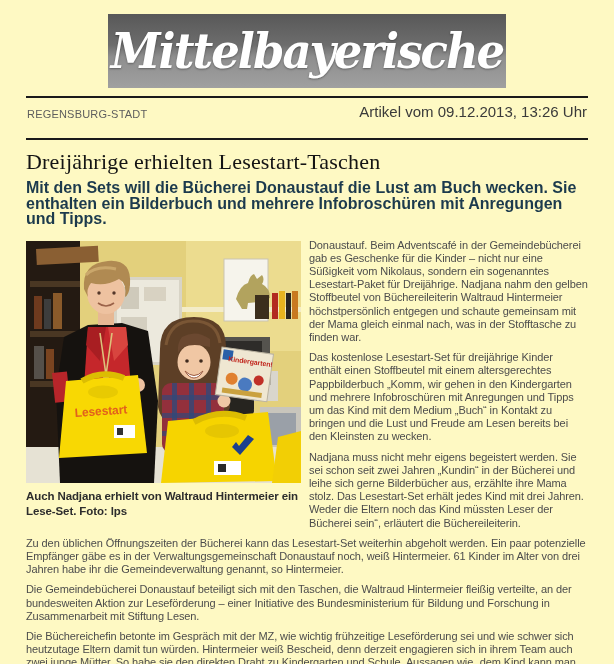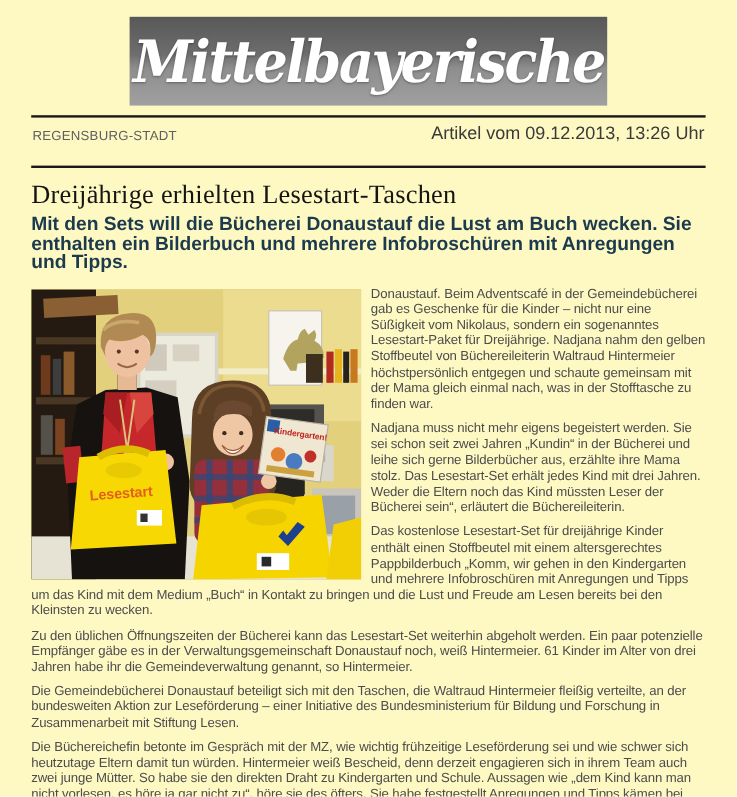--- a/index.html
+++ b/index.html
@@ -207,24 +207,25 @@
               <polygon points="142,180 242,171 251,240 135,242" fill="#f6d400"></polygon>
               <path d="M168 181 q26 -14 52 -4" stroke="#dcbc02" stroke-width="6" fill="none"></path>
               <ellipse cx="196" cy="190" rx="17" ry="7" fill="#e6c602"></ellipse>
               <polygon points="206,206 214,214 228,198 222,194 213,205 210,201" fill="#1c3f8e"></polygon>
               <rect x="188" y="220" width="27" height="14" fill="#ffffff"></rect>
               <rect x="192" y="223" width="8" height="8" fill="#2a2a2a"></rect>
             </g>
             <polygon points="252,196 275,190 275,242 246,242" fill="#f2cf05"></polygon>
           </svg>
         </div>
+        <figcaption>Auch Nadjana erhielt von Waltraud Hintermeier ein Lese-Set. Foto: lps</figcaption>
       </figure>
 
       <p class="para">Donaustauf. Beim Adventscafé in der Gemeindebücherei gab es Geschenke für die Kinder – nicht nur eine Süßigkeit vom Nikolaus, sondern ein sogenanntes Lesestart-Paket für Dreijährige. Nadjana nahm den gelben Stoffbeutel von Büchereileiterin Waltraud Hintermeier höchstpersönlich entgegen und schaute gemeinsam mit der Mama gleich einmal nach, was in der Stofftasche zu finden war.</p>
+      <p class="para">Das kostenlose Lesestart-Set für dreijährige Kinder enthält einen Stoffbeutel mit einem altersgerechtes Pappbilderbuch „Komm, wir gehen in den Kindergarten und mehrere Infobroschüren mit Anregungen und Tipps um das Kind mit dem Medium „Buch“ in Kontakt zu bringen und die Lust und Freude am Lesen bereits bei den Kleinsten zu wecken.</p>
       <p class="para">Nadjana muss nicht mehr eigens begeistert werden. Sie sei schon seit zwei Jahren „Kundin“ in der Bücherei und leihe sich gerne Bilderbücher aus, erzählte ihre Mama stolz. Das Lesestart-Set erhält jedes Kind mit drei Jahren. Weder die Eltern noch das Kind müssten Leser der Bücherei sein“, erläutert die Büchereileiterin.</p>
-      <p class="para">Das kostenlose Lesestart-Set für dreijährige Kinder enthält einen Stoffbeutel mit einem altersgerechtes Pappbilderbuch „Komm, wir gehen in den Kindergarten und mehrere Infobroschüren mit Anregungen und Tipps um das Kind mit dem Medium „Buch“ in Kontakt zu bringen und die Lust und Freude am Lesen bereits bei den Kleinsten zu wecken.</p>
       <p class="para">Zu den üblichen Öffnungszeiten der Bücherei kann das Lesestart-Set weiterhin abgeholt werden. Ein paar potenzielle Empfänger gäbe es in der Verwaltungsgemeinschaft Donaustauf noch, weiß Hintermeier. 61 Kinder im Alter von drei Jahren habe ihr die Gemeindeverwaltung genannt, so Hintermeier.</p>
       <p class="para">Die Gemeindebücherei Donaustauf beteiligt sich mit den Taschen, die Waltraud Hintermeier fleißig verteilte, an der bundesweiten Aktion zur Leseförderung – einer Initiative des Bundesministerium für Bildung und Forschung in Zusammenarbeit mit Stiftung Lesen.</p>
       <p class="para">Die Büchereichefin betonte im Gespräch mit der MZ, wie wichtig frühzeitige Leseförderung sei und wie schwer sich heutzutage Eltern damit tun würden. Hintermeier weiß Bescheid, denn derzeit engagieren sich in ihrem Team auch zwei junge Mütter. So habe sie den direkten Draht zu Kindergarten und Schule. Aussagen wie „dem Kind kann man nicht vorlesen, es höre ja gar nicht zu“, höre sie des öfters. Sie habe festgestellt Anregungen und Tipps kämen bei Mamas und Papas recht gut an. Hier greife das Projekt Lesestart den Eltern sehr gut unter die Arme. Auch die Bücherei wolle gerne Anlaufstelle sein, versichert Hintermeier. Ein Rahmenprogramm mit Märchenstunde, Musik und Besuch des Nikolaus rundeten das Adventscafé ab.</p>
 
     </div>
   </div>
 </div>
 
 </body></html>

